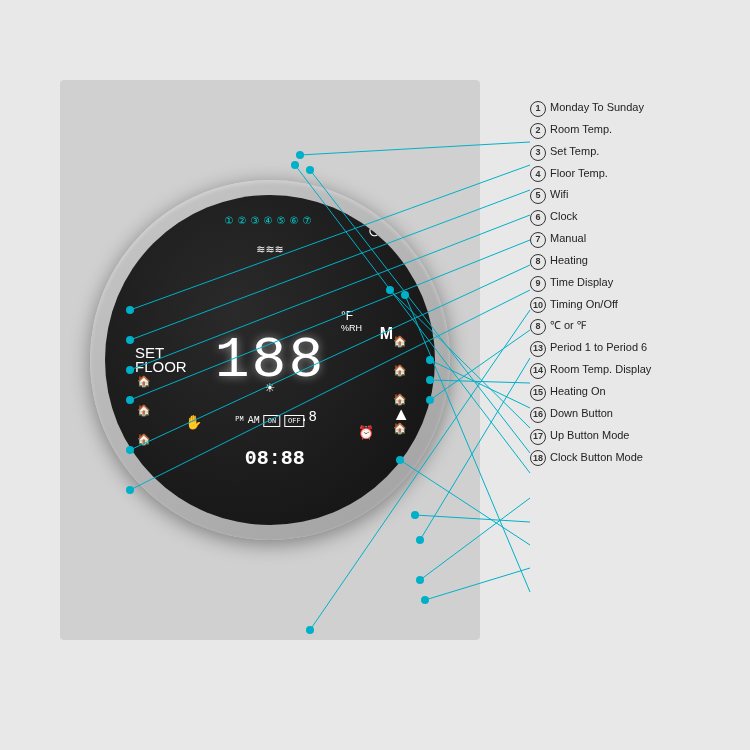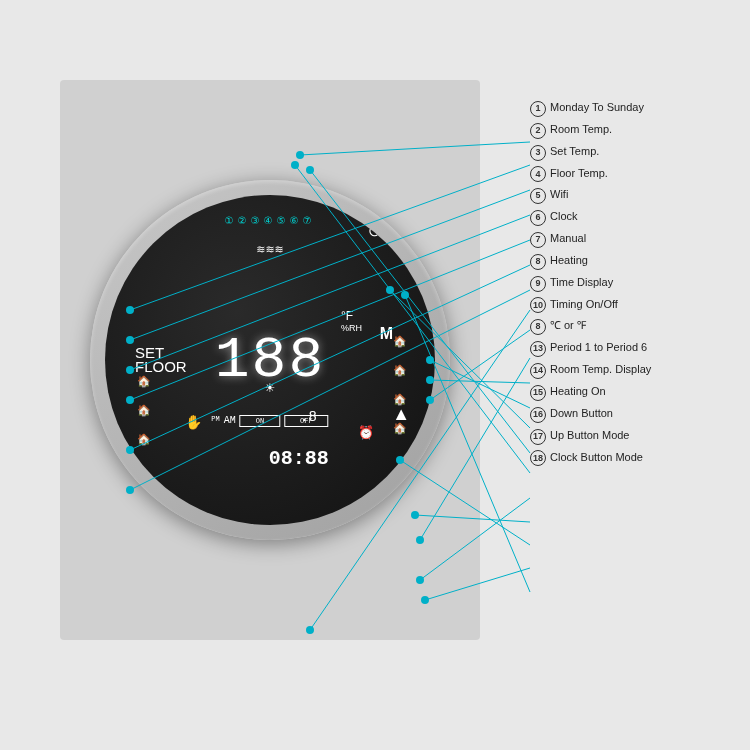--- a/index.html
+++ b/index.html
@@ -125,21 +125,21 @@
       display: flex;
       align-items: flex-start;
       gap: 4px;
       font-size: 8px;
       color: white;
       margin-bottom: 20px;
     }
 
     .on-off-box {
       border: 1px solid white;
-      padding: 1px 15px;
+      padding: 1px 3px;
       font-size: 7px;
     }
 
     
     .icon-power {
       position: absolute;
       top: 28px;
       right: 55px;
       color: white;
       font-size: 14px;

